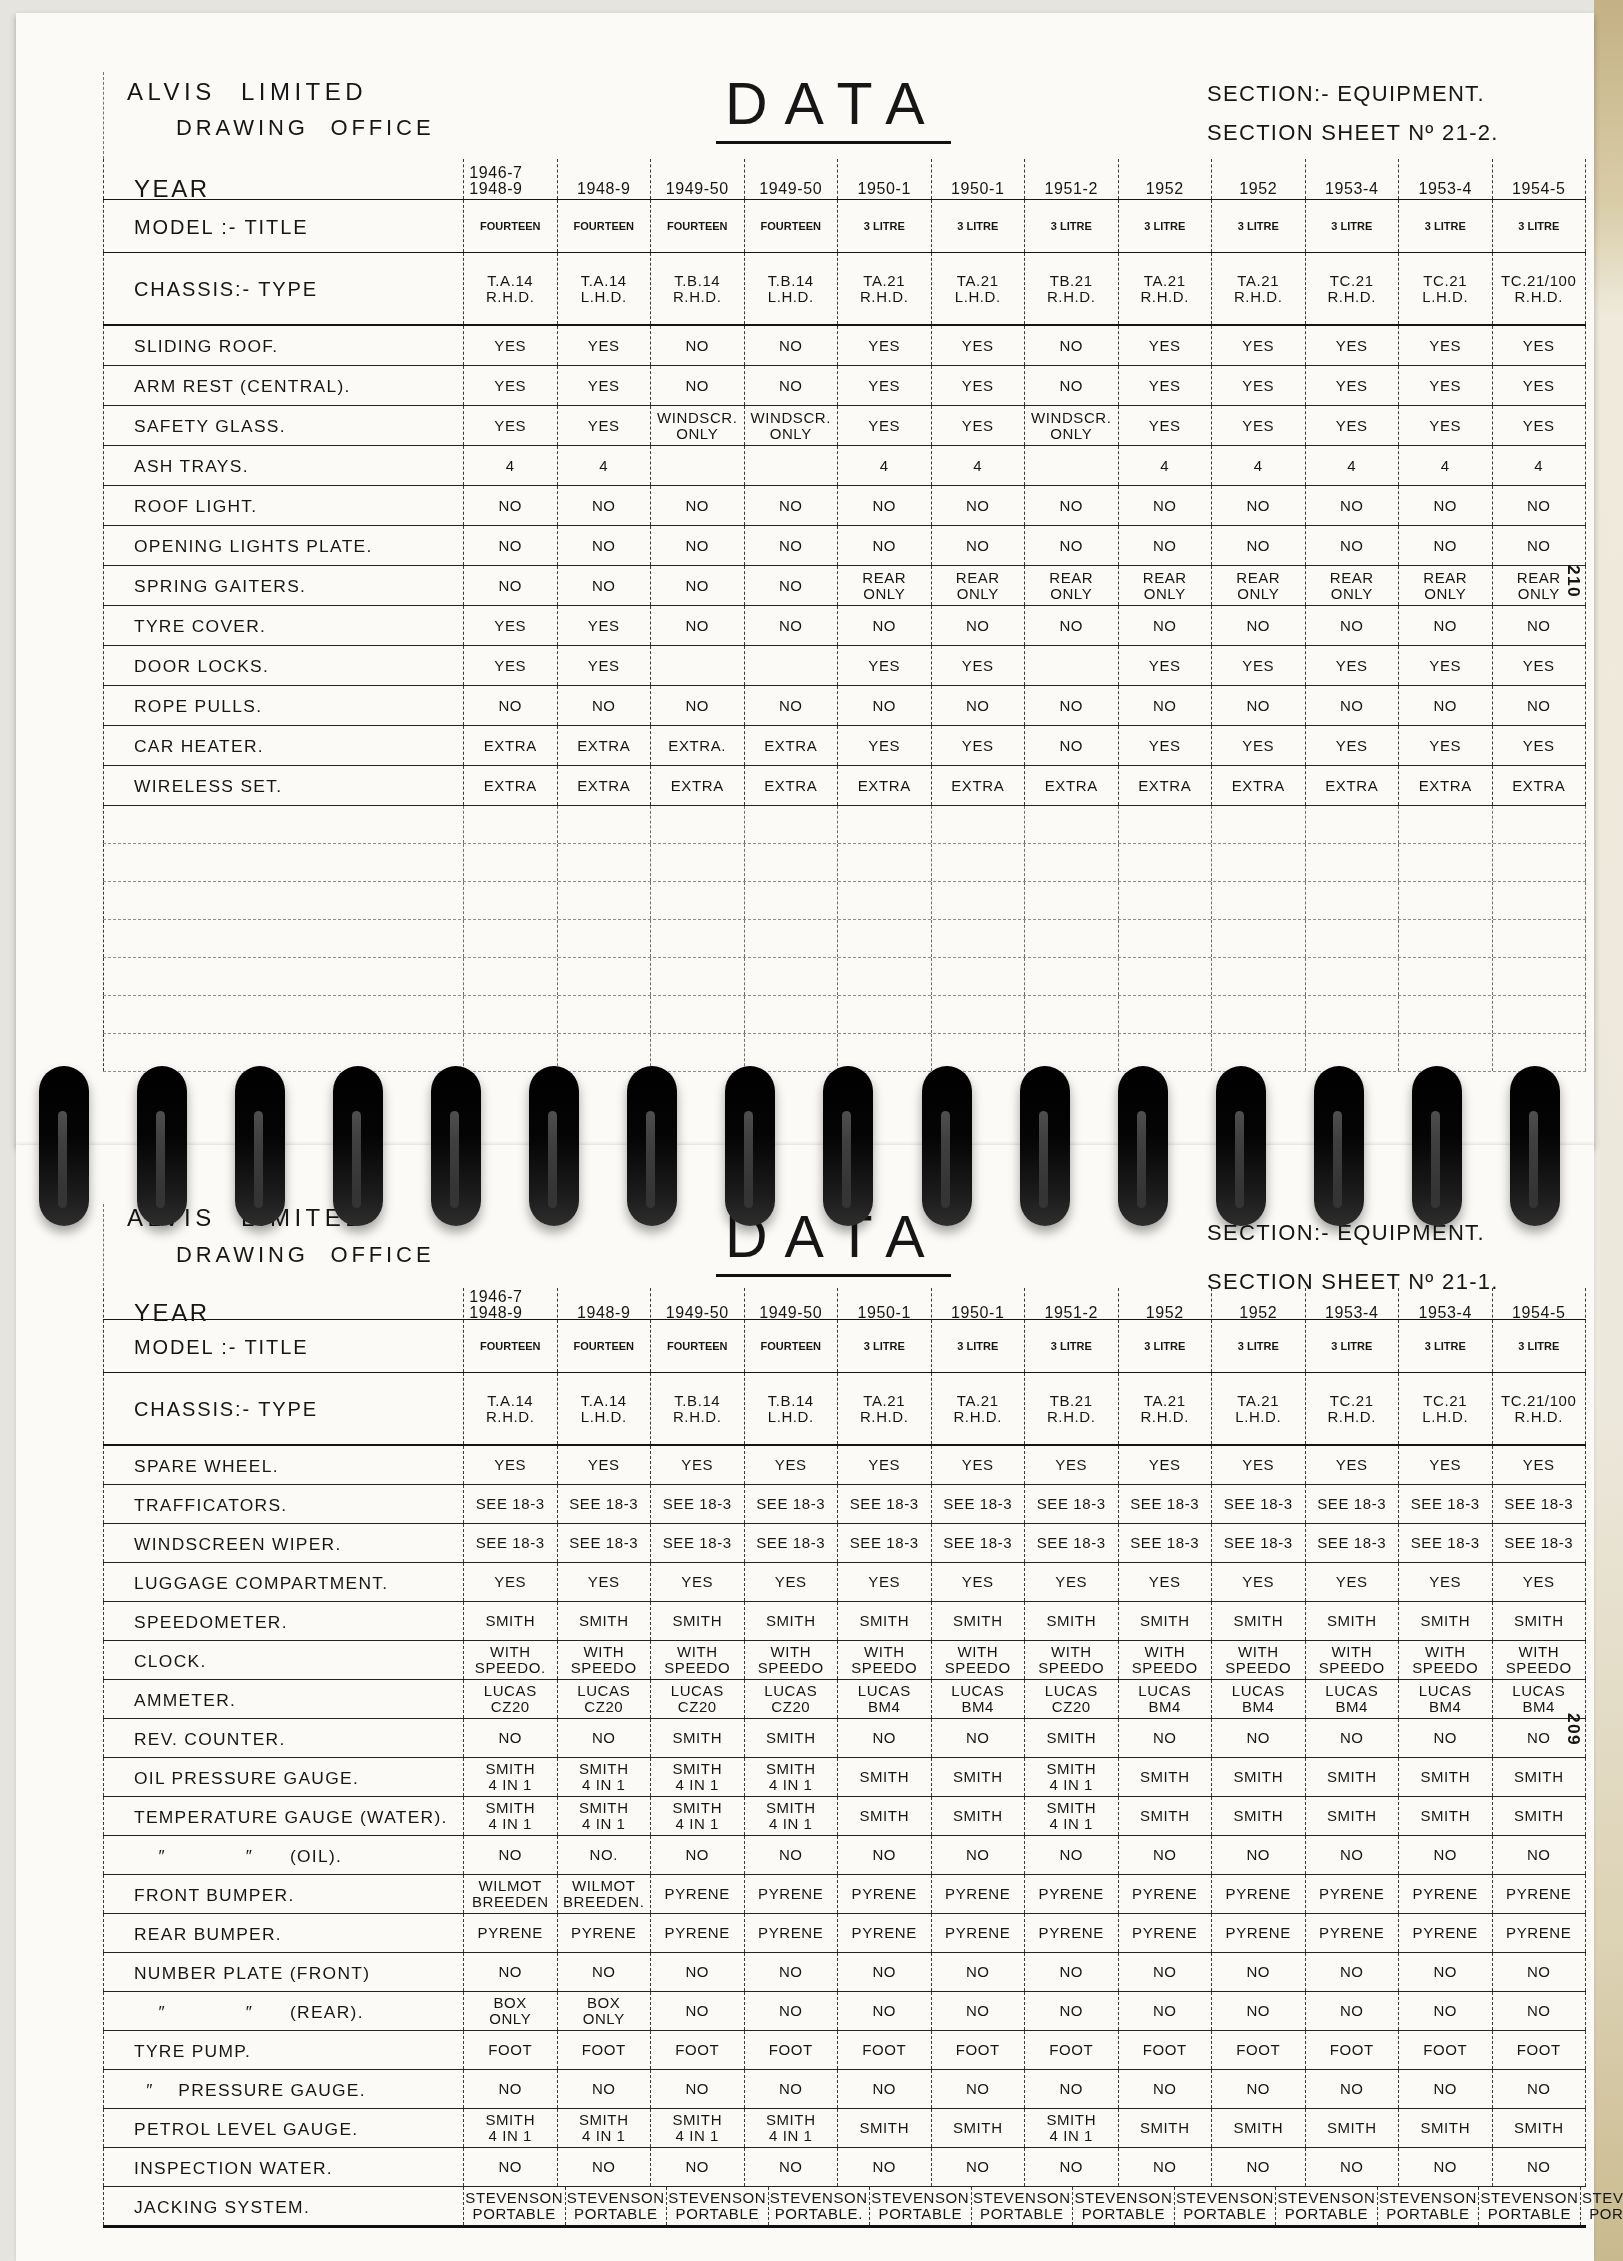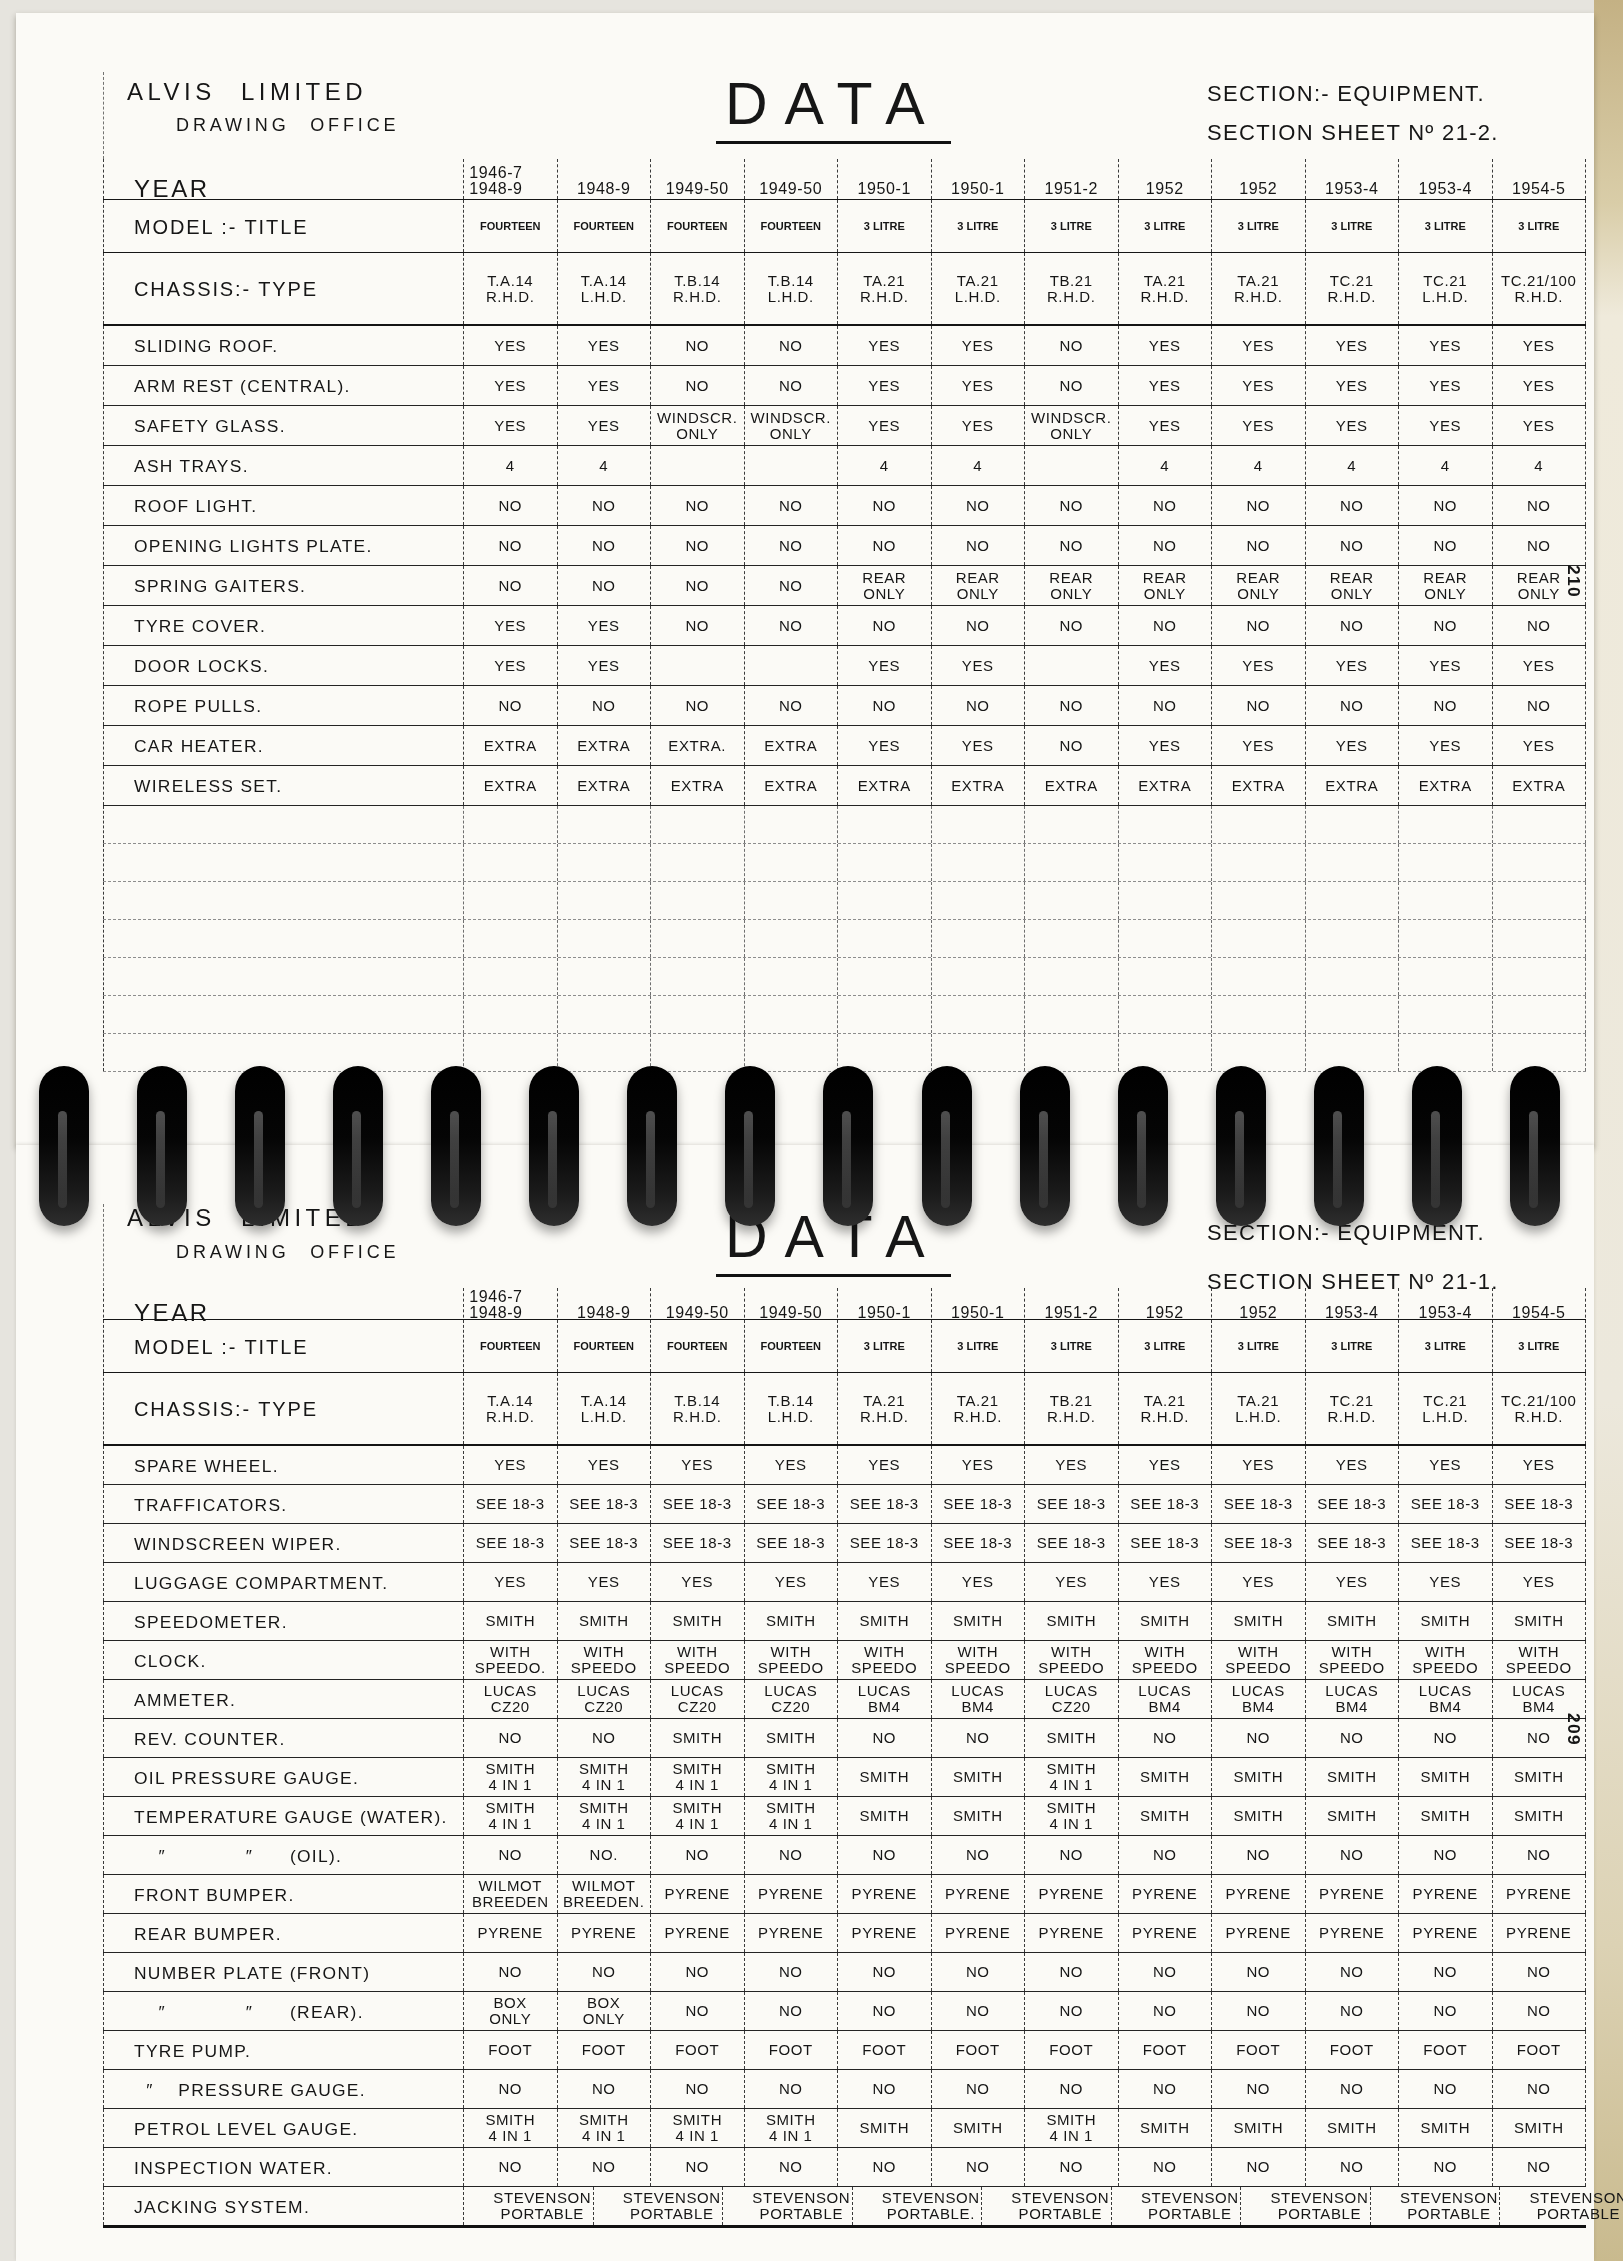--- a/index.html
+++ b/index.html
@@ -6,21 +6,21 @@
   .scan{position:relative;width:1624px;height:2261px;background:#e6e4de;overflow:hidden;
         font-family:"Liberation Sans", sans-serif;color:#161616;}
   .book-edge{position:absolute;right:0;top:0;width:30px;height:100%;
              background:linear-gradient(180deg,#c4b184 0%,#d9cda8 9%,#efeadb 14%,#ece8dc 62%,#dcd2b4 86%,#c9ba8e 100%);}
   .page{position:absolute;left:16px;width:1578px;background:#fbfaf6;}
   .page.top-page{top:13px;height:1133px;box-shadow:0 2.6px 5.8px rgba(60,55,40,.38);}
   .page.bottom-page{top:1145px;height:1116px;box-shadow:0 -1.3px 3.2px rgba(60,55,40,.15);}
   .left-rule{position:absolute;left:87px;top:59px;height:87px;border-left:1.3px dashed #3a3a3a;opacity:.7;}
 
   .org-line1{position:absolute;left:111px;top:65px;font-size:24px;letter-spacing:4.5px;word-spacing:14px;}
-  .org-line2{position:absolute;left:160px;top:102px;font-size:18px;letter-spacing:3.9px;word-spacing:11.6px;}
+  .org-line2{position:absolute;left:160px;top:102px;font-size:22px;letter-spacing:3.9px;word-spacing:11.6px;}
   .doc-title{position:absolute;left:700px;top:57px;font-size:59px;letter-spacing:17px;
              padding:0 9px 2.6px 9px;border-bottom:3.9px solid #111;font-weight:400;}
   .section-block{position:absolute;left:1191px;top:61px;font-size:22px;letter-spacing:1.3px;line-height:39px;white-space:nowrap;}
   .bottom-page .org-line1{top:59px;}
   .bottom-page .org-line2{top:97px;}
   .bottom-page .doc-title{top:58px;}
   .bottom-page .section-block{top:63px;line-height:49px;}
 
   .sheet-table{position:absolute;left:87px;width:1483px;top:146px;}
   .bottom-page .sheet-table{top:143px;}
@@ -35,21 +35,21 @@
   .years-row .label-cell{font-size:24px;letter-spacing:2.6px;}
   .years-row .value-cell:nth-child(2){justify-content:flex-start;padding-left:5.2px;text-align:left;}
   .bottom-page .years-row{height:31px;}
   .model-row{height:52px;border-bottom:1.3px solid #161616;}
   .model-row .label-cell{font-size:20px;letter-spacing:1.9px;}
   .model-row .value-cell{font-size:11px;font-weight:bold;letter-spacing:0;}
   .chassis-row{height:71px;border-bottom:2.6px solid #141414;}
   .chassis-row .label-cell{font-size:20px;letter-spacing:1.9px;}
   .data-row{height:39px;}
   .bottom-page .data-row{height:38px;}
-  .data-row.last-row{border-bottom:3.9px solid #101010;gap:28px;}
+  .data-row.last-row{border-bottom:3.9px solid #101010;}
   .empty-row{height:37px;border-bottom:1.3px dashed #8d8d8d;}
   .empty-row .cell{border-right:1.3px dashed #6f6f6f;}
 
   .page-no{position:absolute;right:3.9px;font-size:17.4px;font-weight:bold;transform:rotate(90deg);letter-spacing:1.3px;}
   .top-page .page-no{top:558px;}
   .bottom-page .page-no{top:574px;}
 
   .rings{position:absolute;left:0;top:1066px;width:1624px;height:168px;pointer-events:none;}
   .ring{position:absolute;top:0;width:50px;height:160px;border-radius:26px;
         background:linear-gradient(180deg,#000 0%,#050505 45%,#1b1b1b 80%,#2e2e2e 100%);

